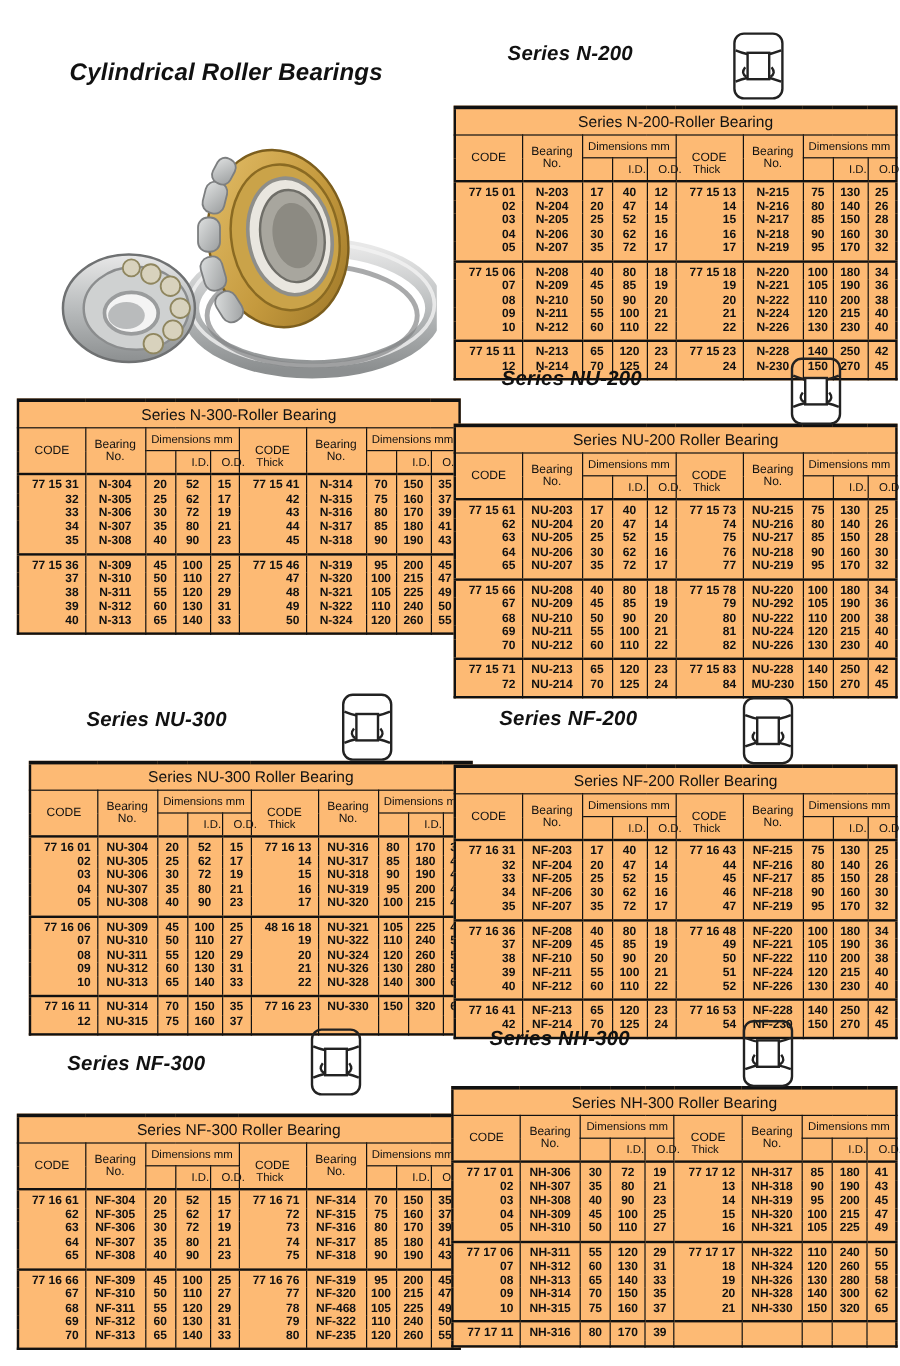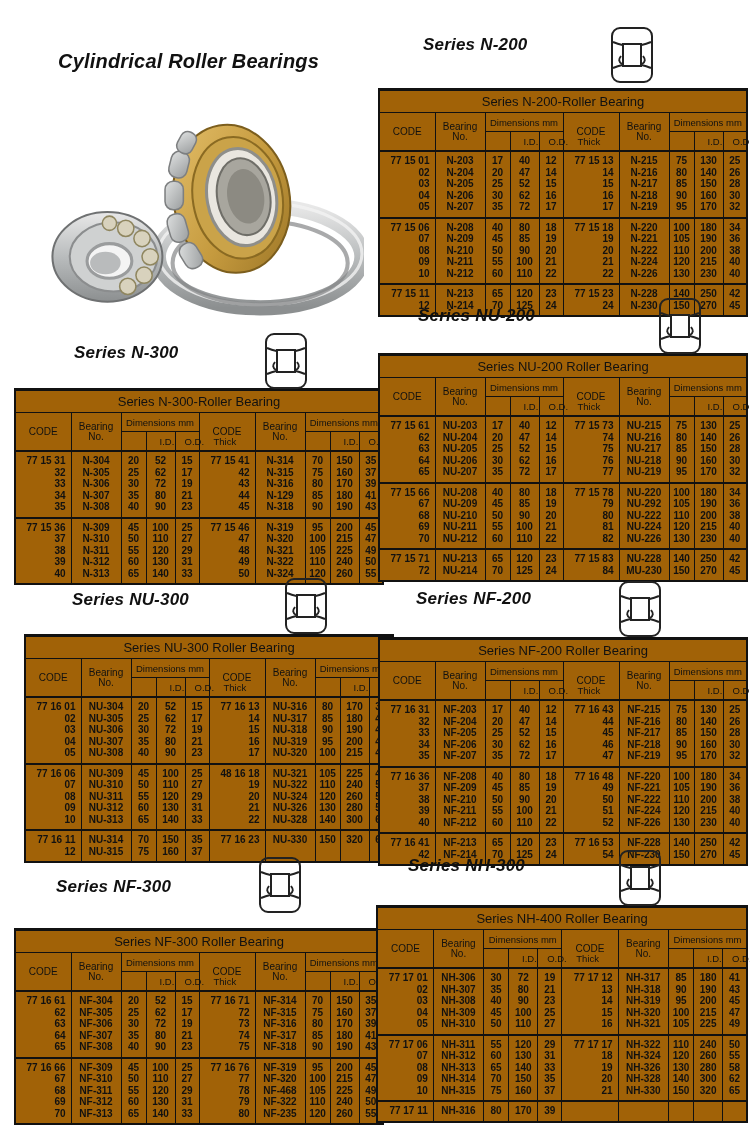--- a/index.html
+++ b/index.html
@@ -6,21 +6,21 @@
   #canvas{position:relative;width:750px;height:1138px;background:#fff;overflow:hidden;
           font-family:"Liberation Sans",sans-serif;color:#111;}
   .sec{position:absolute;}
   .sec-head{position:relative;}
   .sec-title{font-style:italic;font-weight:700;font-size:17px;line-height:1.1;letter-spacing:.2px;}
   .page-title{font-style:italic;font-weight:700;font-size:20px;letter-spacing:.2px;}
   .icon-slot{position:absolute;width:44px;height:58px;}
   .icon-slot svg{width:100%;height:100%;}
 
   table{border-collapse:collapse;table-layout:fixed;width:100%;
-        border:2px solid #111;border-top:3px solid #111;background:#a16207;}
+        border:2px solid #111;border-top:3px solid #111;background:#fdba74;}
   col.c0{width:56px}col.c1{width:50px}col.c2{width:25px}col.c3{width:29px}col.c4{width:24px}
   th{font-weight:400;}
   th.tt{height:19px;font-size:13px;font-weight:400;text-align:center;border-bottom:1px solid #111;}
   thead th{border:1px solid #111;}
   th.hc{font-size:10px;}
   th.hb{font-size:10px;line-height:10px;padding:3px 0;}
   th.hd{font-size:9.5px;height:16px;border-bottom:1px solid #111;}
   th.hs{font-size:9.5px;height:16px;padding-left:38px;}
   tbody td{border-left:1px solid #111;border-right:1px solid #111;
            font-size:10px;font-weight:700;line-height:11.5px;padding:0 2px;white-space:nowrap;}
@@ -282,31 +282,20 @@
             <td class="br">N-230</td>
             <td class="num">150</td>
             <td class="num">270</td>
             <td class="num">45</td>
           </tr>
         </tbody>
       </table>
   </div>
 
   <div class="sec" style="left:14px;top:332px;width:358px;">
-    <div class="sec-head" style="height:56px;">
-      <div class="sec-title" style="padding:12px 0 0 60px;">Series N-300</div>
-      <span class="icon-slot" style="right:64px;top:0px;"><svg viewBox="0 0 44 58" fill="none" stroke="#222" stroke-width="2">
-            <rect x="2" y="2" width="40" height="54" rx="8"></rect>
-            <path d="M3 16 Q22 24 41 16"></path>
-            <path d="M3 42 Q22 34 41 42"></path>
-            <rect x="13" y="18" width="18" height="22" fill="#fff"></rect>
-            <path d="M11 30 q-4 5 1 8"></path>
-            <path d="M33 30 q4 5 -1 8"></path>
-          </svg></span>
-    </div>
     <table>
         <colgroup>
           <col class="c0">
           <col class="c1">
           <col class="c2">
           <col class="c3">
           <col class="c4">
           <col class="c0">
           <col class="c1">
           <col class="c2">
@@ -371,21 +360,21 @@
             <td class="num">170</td>
             <td class="num">39</td>
           </tr>
           <tr class=" ">
             <td class="cd">34</td>
             <td class="br">N-307</td>
             <td class="num">35</td>
             <td class="num">80</td>
             <td class="num">21</td>
             <td class="cd">44</td>
-            <td class="br">N-129</td>
+            <td class="br">N-317</td>
             <td class="num">85</td>
             <td class="num">180</td>
             <td class="num">41</td>
           </tr>
           <tr class=" bl">
             <td class="cd">35</td>
             <td class="br">N-308</td>
             <td class="num">40</td>
             <td class="num">90</td>
             <td class="num">23</td>
@@ -1235,21 +1224,21 @@
           <col class="c3">
           <col class="c4">
           <col class="c0">
           <col class="c1">
           <col class="c2">
           <col class="c3">
           <col class="c4">
         </colgroup>
         <thead>
           <tr>
-            <th class="tt" colspan="10">Series NH-400 Roller Bearing</th>
+            <th class="tt" colspan="10">Series NH-300 Roller Bearing</th>
           </tr>
           <tr>
             <th class="hc" rowspan="2">CODE</th>
             <th class="hb" rowspan="2">Bearing No.</th>
             <th class="hd" colspan="3">Dimensions mm</th>
             <th class="hc" rowspan="2">CODE</th>
             <th class="hb" rowspan="2">Bearing No.</th>
             <th class="hd" colspan="3">Dimensions mm</th>
           </tr>
           <tr>

